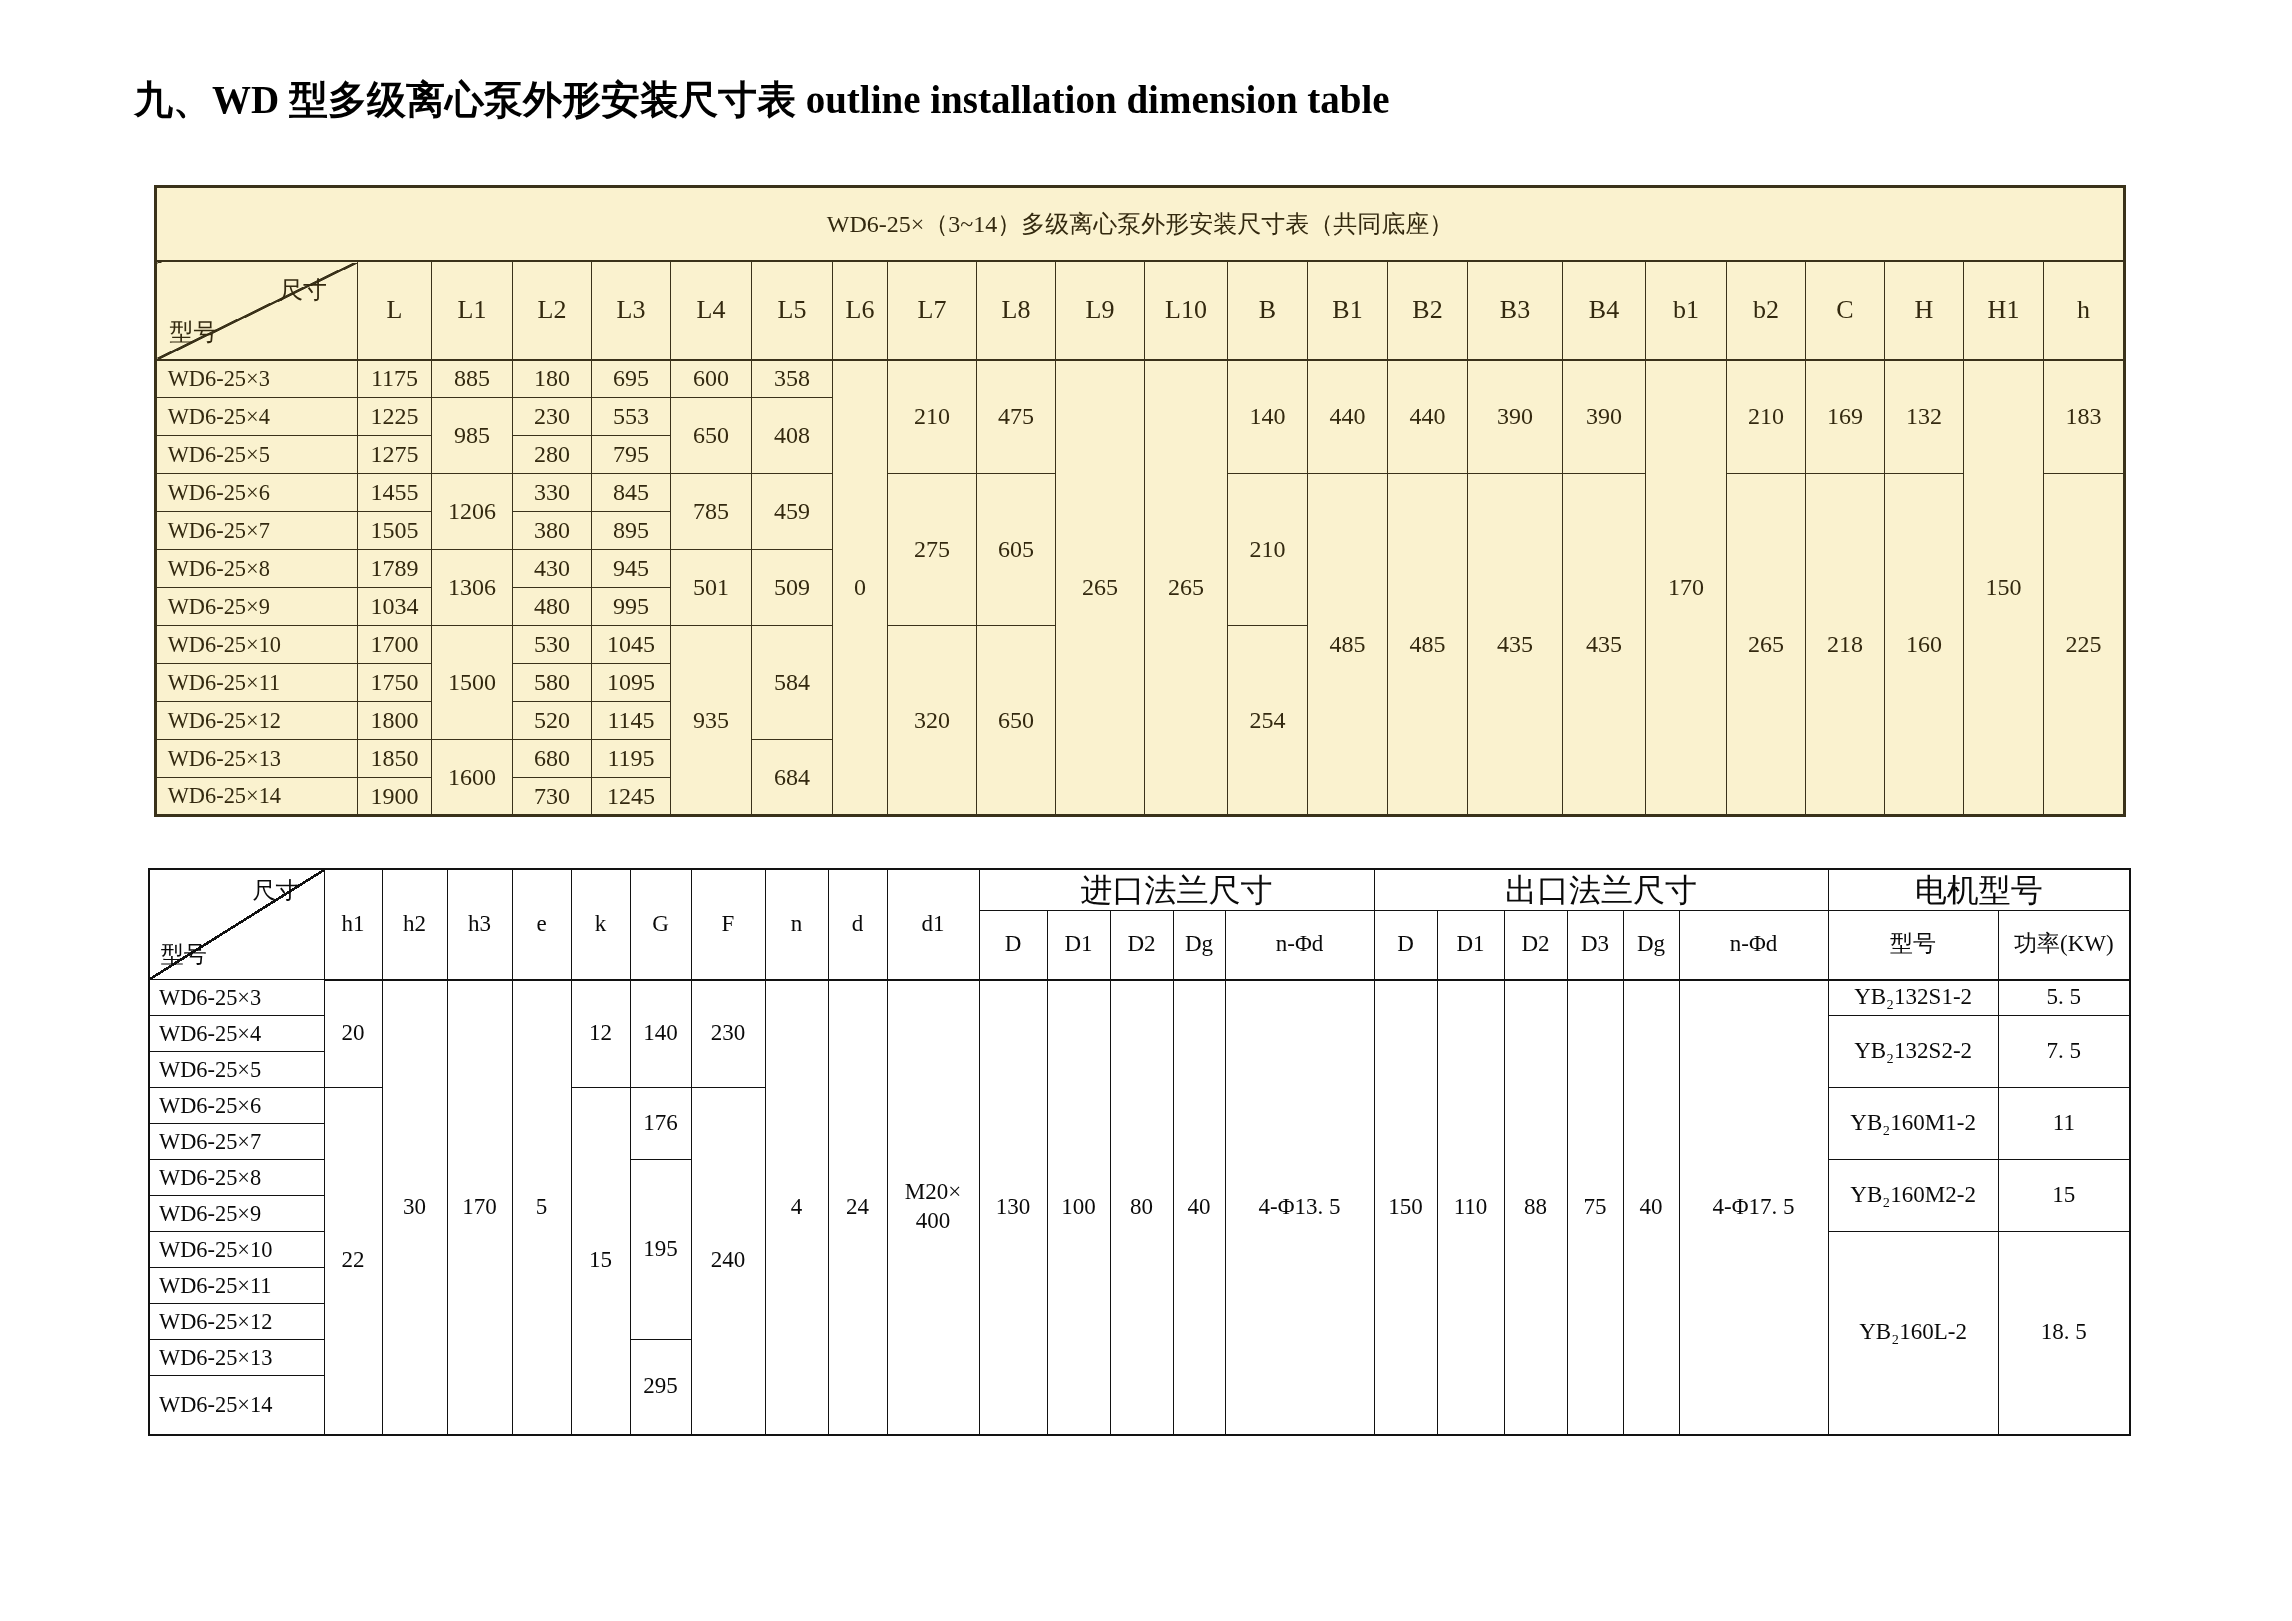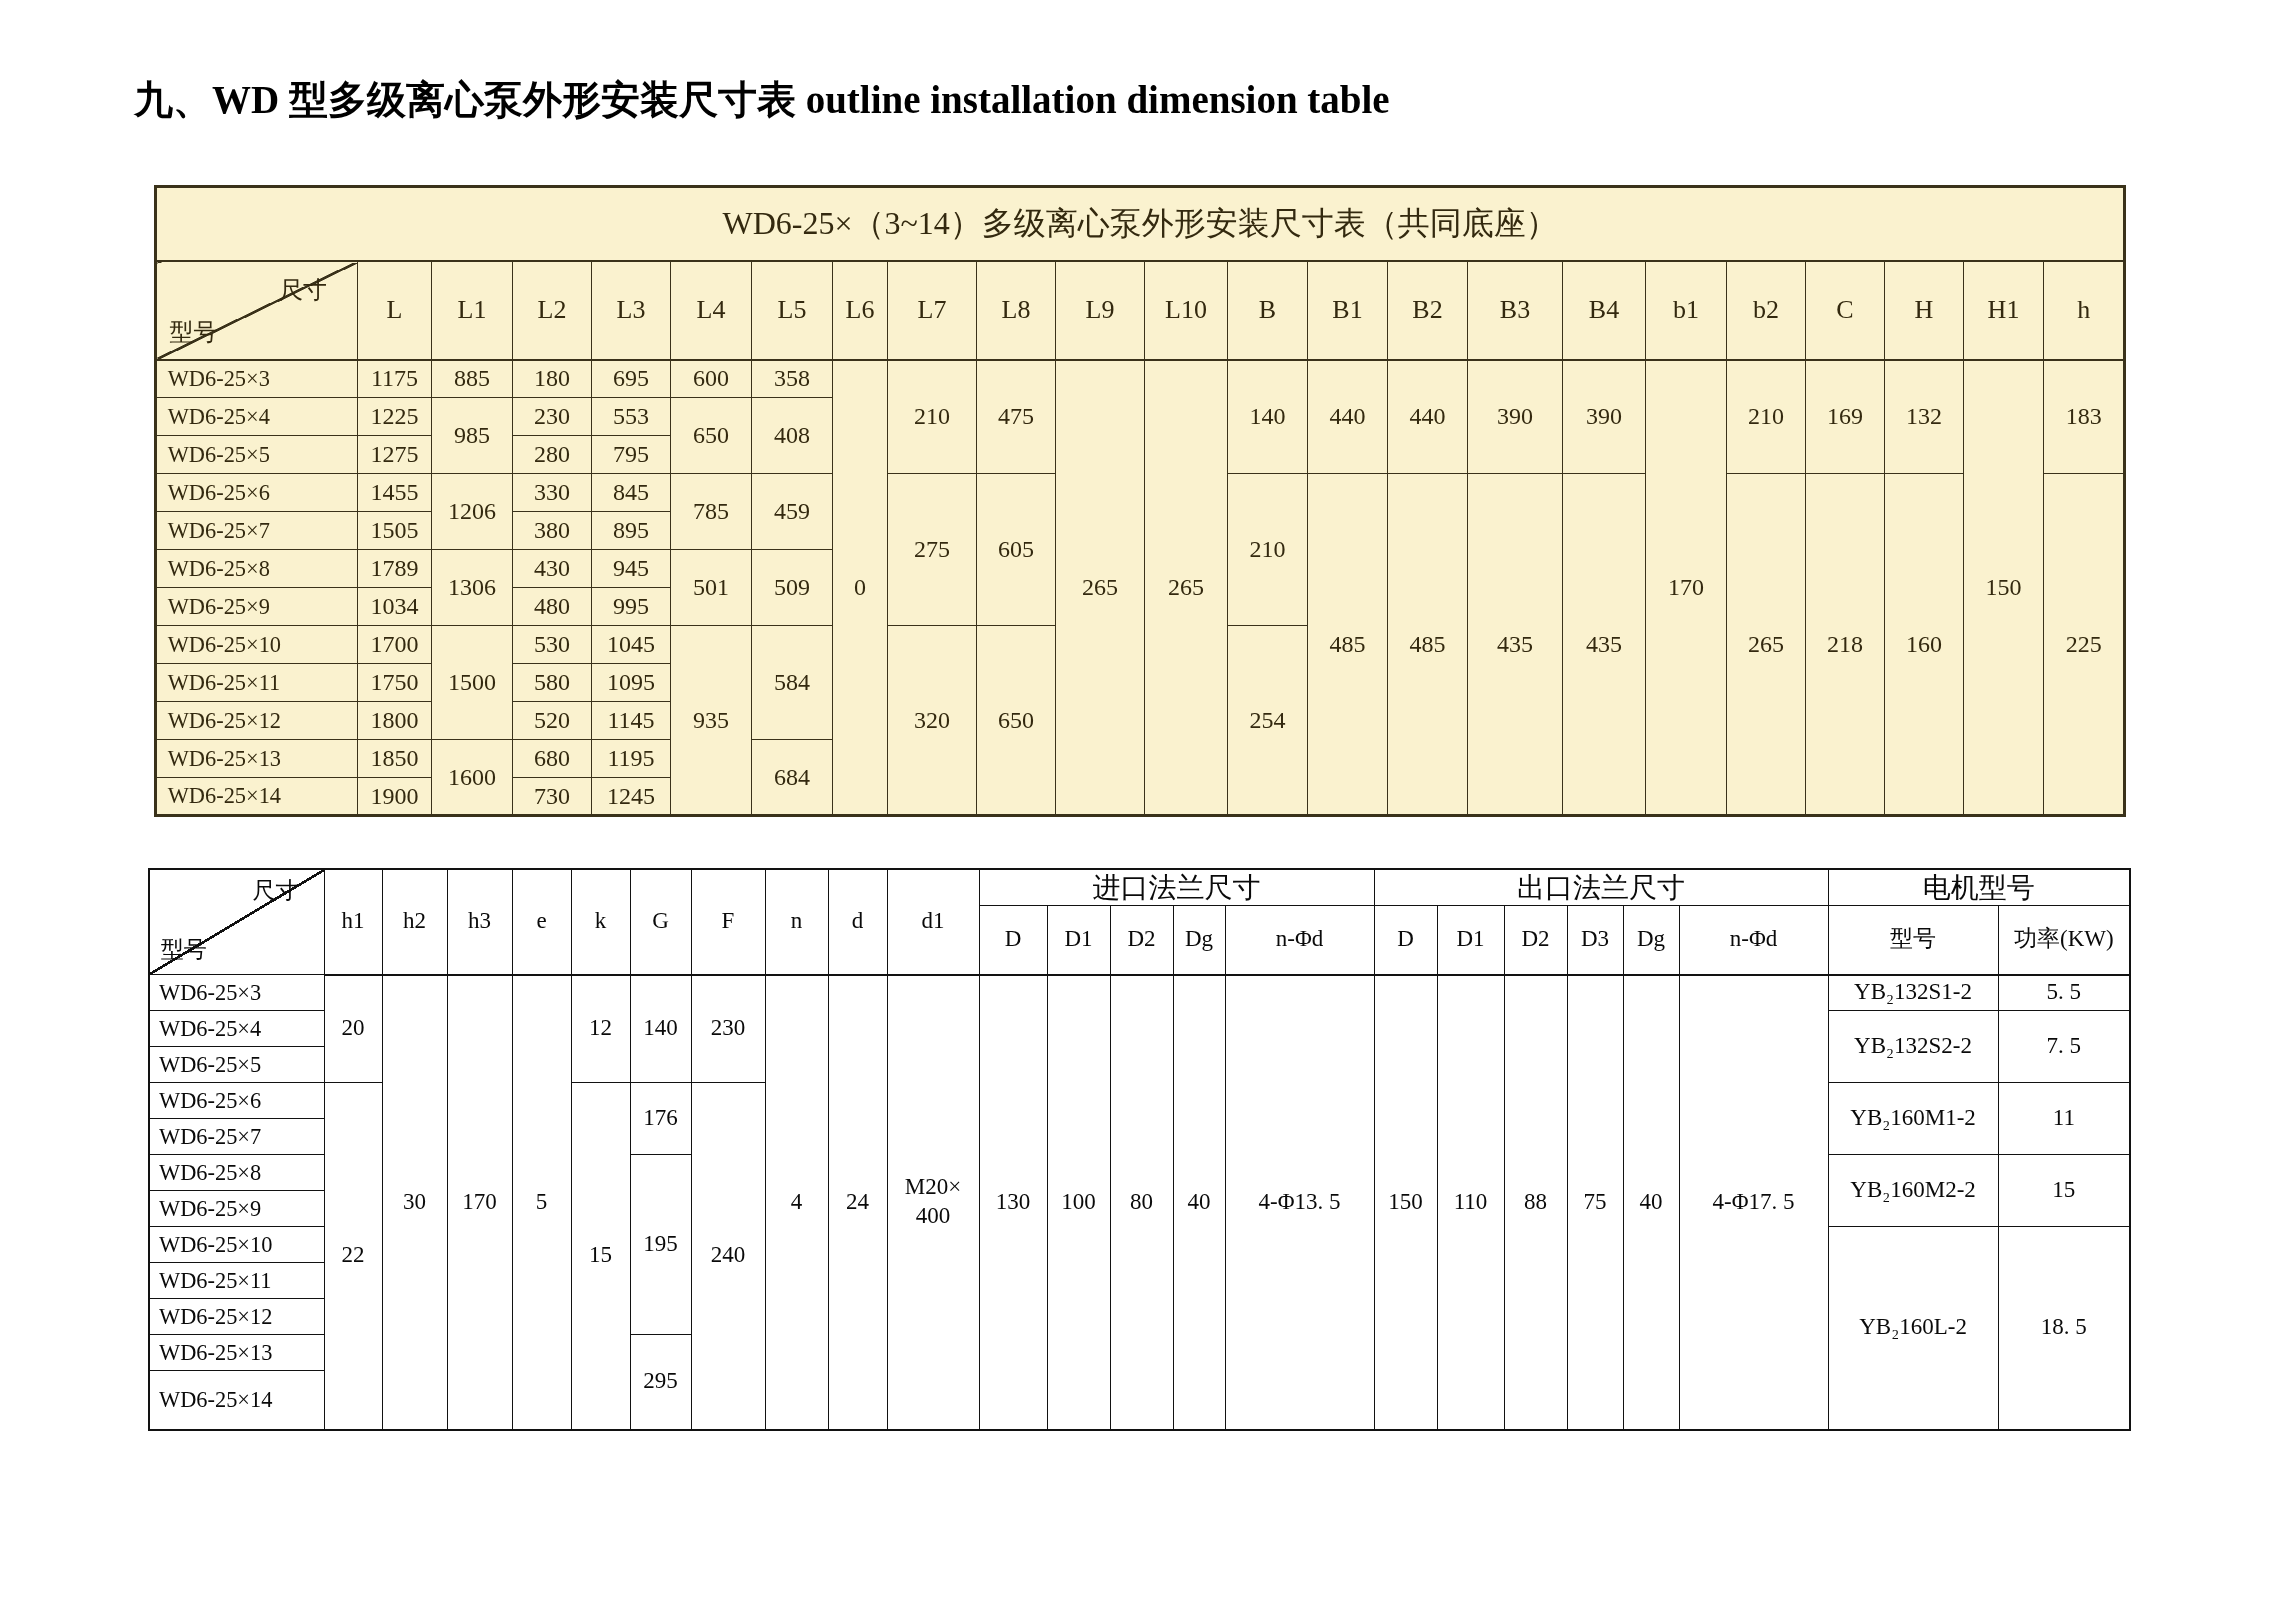--- a/index.html
+++ b/index.html
@@ -15,34 +15,34 @@
   table{border-collapse:collapse;table-layout:fixed;}
   td{padding:0;overflow:hidden;vertical-align:middle;text-align:center;}
 
   
   #t1{
     position:absolute;left:154px;top:185px;width:1968px;
     background:#FAF2CF;color:#33290F;border:3.6px solid #3A321A;
   }
   #t1 td{border:1.8px solid #3A321A;font-size:24px;}
   #t1 tr.cap-row{height:74px;}
-  #t1 .caption{font-size:32px;border-bottom-width:2.7px;}
+  #t1 .caption{font-size:24px;border-bottom-width:2.7px;}
   #t1 tr.head-row{height:99px;}
   #t1 tr.head-row td{border-bottom-width:2.7px;font-size:26px;}
   #t1 tr.data-row{height:38px;}
   #t1 .model{text-align:left;padding-left:10.7px;font-size:22.4px;white-space:nowrap;}
 
   
   #t2{
     position:absolute;left:148px;top:868px;width:1981px;
     background:#fff;color:#0a0a0a;border:2.7px solid #121212;
   }
   #t2 td{border:1.8px solid #121212;font-size:23px;white-space:pre-line;line-height:1.25;}
   #t2 tr.group-row{height:34px;}
-  #t2 .gh{font-size:28px;}
+  #t2 .gh{font-size:32px;}
   #t2 tr.sub-row{height:69px;}
   #t2 tr.sub-row td{border-bottom-width:2.7px;}
   #t2 .span-th{border-bottom-width:2.7px;}
   #t2 tr.data-row{height:36px;}
   #t2 tr.data-row:last-child{height:59px;}
   #t2 .model{text-align:left;padding-left:9px;font-size:22.4px;white-space:nowrap;}
 
   
   .corner{position:relative;}
   #t1 .corner{

